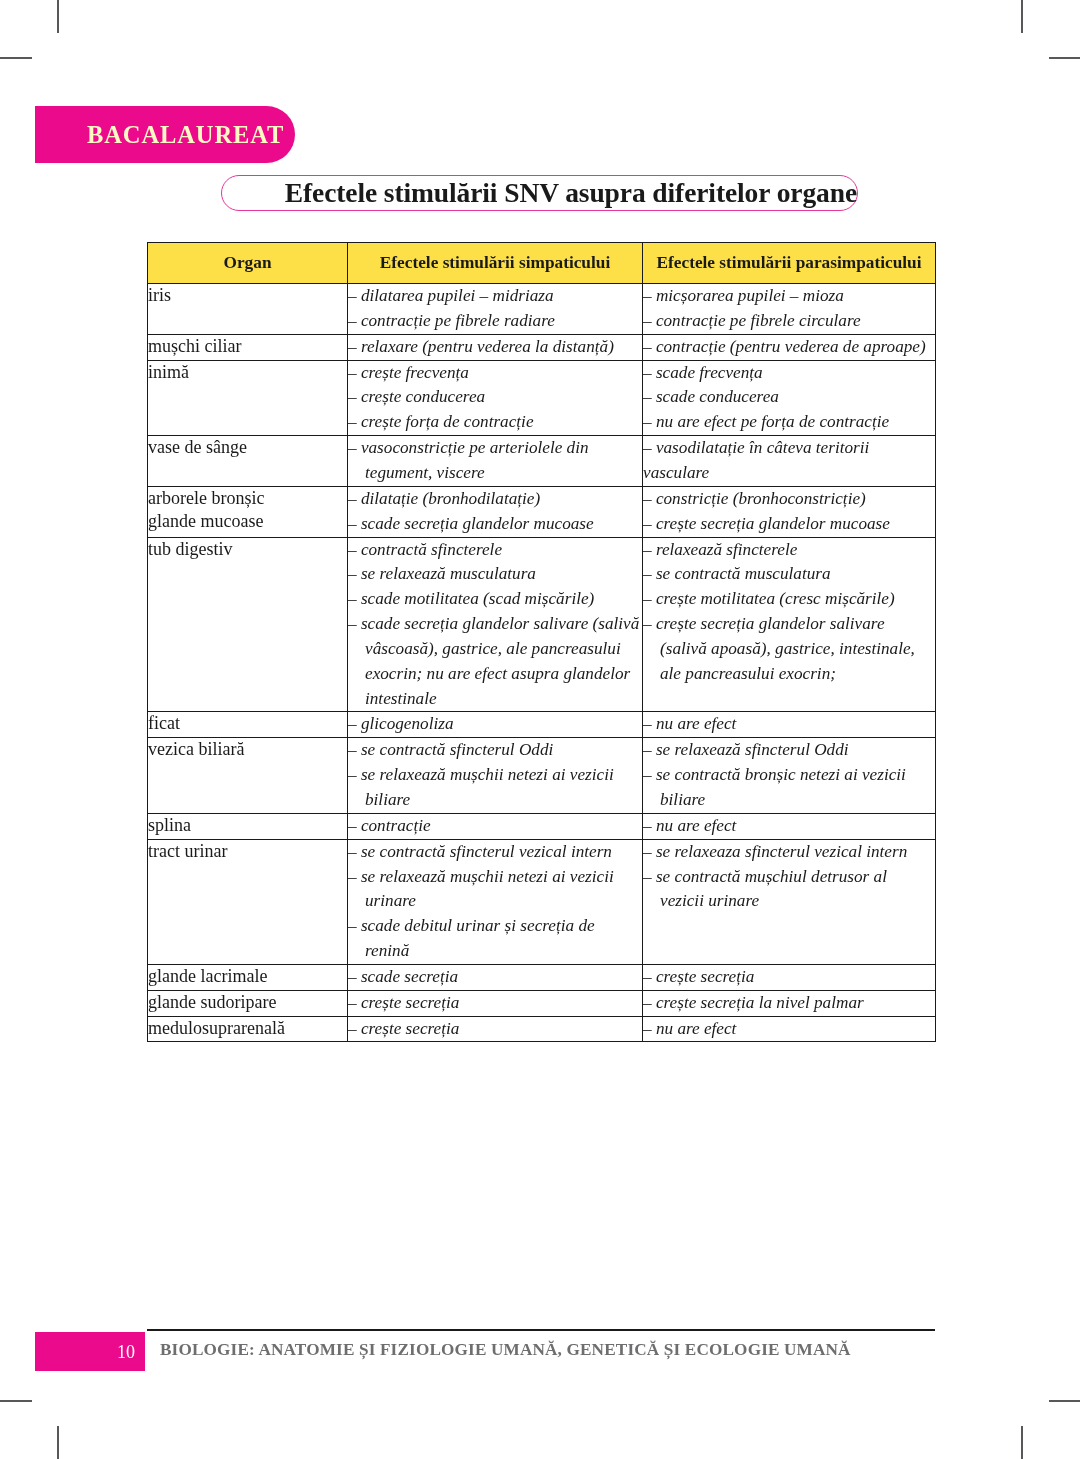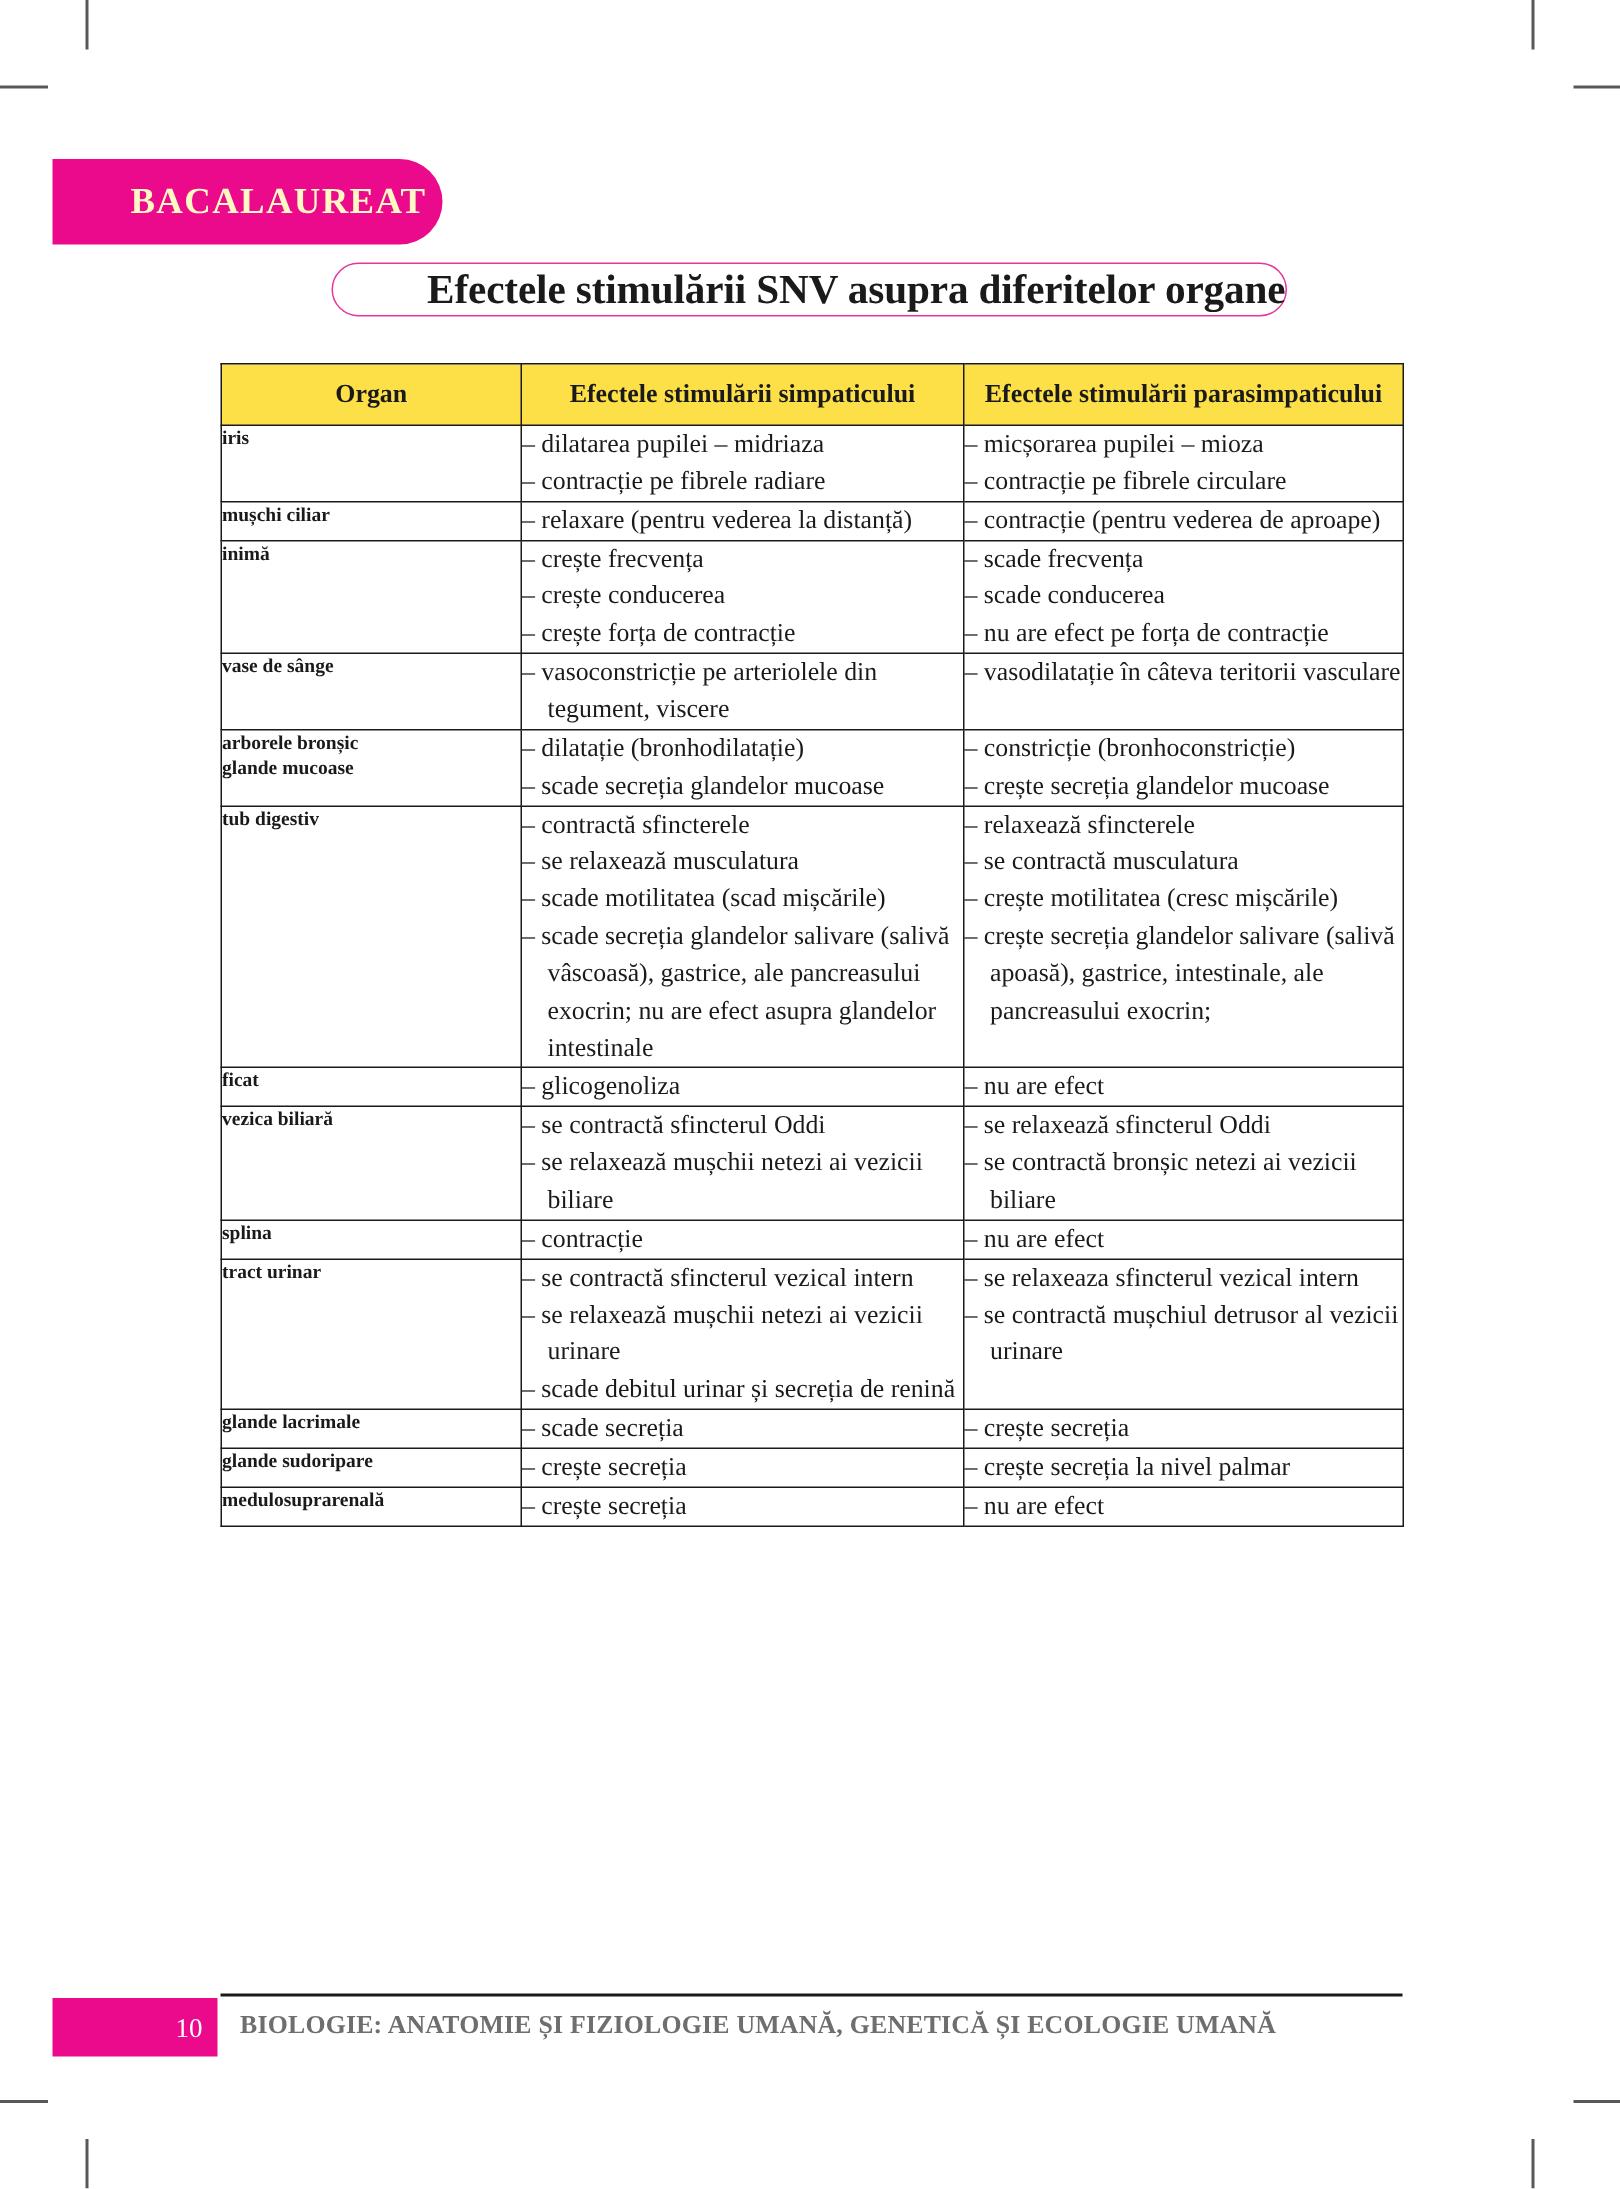--- a/index.html
+++ b/index.html
@@ -98,27 +98,28 @@
     font-size: 17.3px;
     line-height: 1.22;
     padding: 9px 6px 10px;
   }
   col.c-organ { width: 200px; }
   col.c-symp  { width: 295px; }
   col.c-para  { width: 293px; }
 
   .cell-organ {
     font-family: "Liberation Serif", "DejaVu Serif", serif;
-    font-weight: bold;
-    font-size: 13px;
+    font-weight: normal;
+    font-size: 18px;
     padding: 7px 0 8px 10px;
     line-height: 1.30;
   }
   .cell-list {
     padding: 7px 8px 8px 6px;
+    font-style: italic;
   }
   ul.effects {
     margin: 0;
     padding: 0;
     list-style: none;
   }
   ul.effects li {
     font-family: "Liberation Serif", "DejaVu Serif", serif;
     font-size: 17.2px;
     line-height: 1.445;

